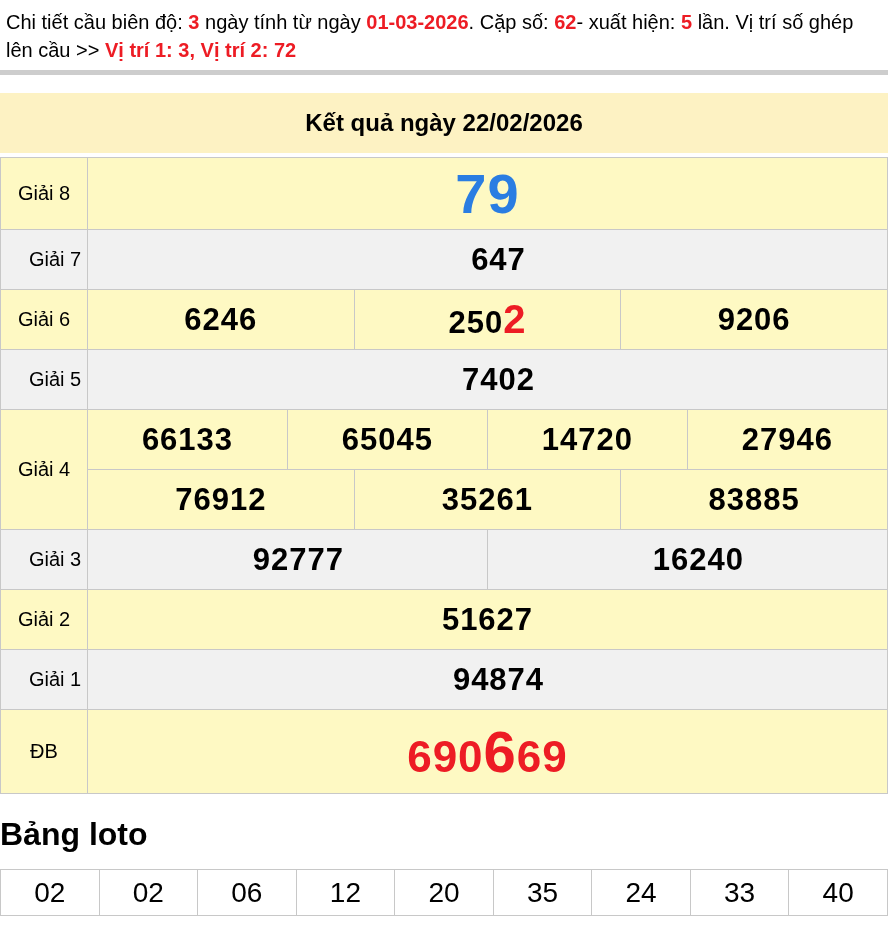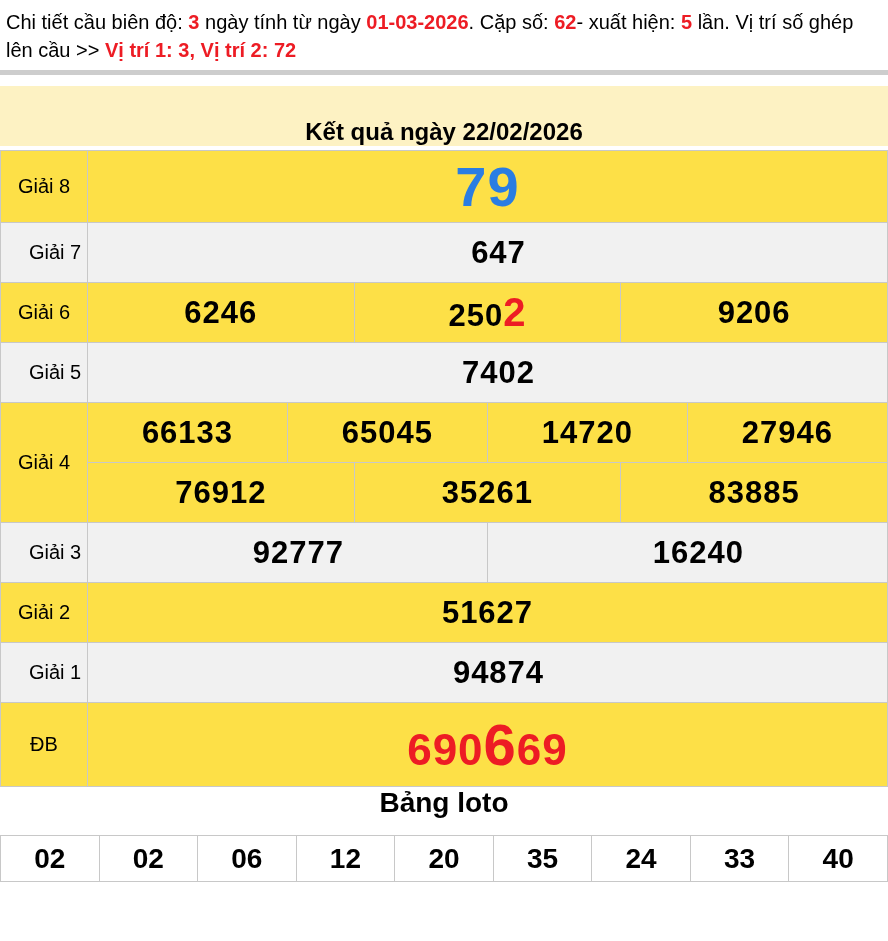--- a/index.html
+++ b/index.html
@@ -22,53 +22,53 @@
     padding:8px 6px 0 6px;
     font-size:20px;
     line-height:28px;
   }
   .seg-black{color:#000;}
   .seg-red-bold{color:var(--red);font-weight:700;}
   
   .divider{height:5px;background:var(--divider);margin-top:6px;}
   
   .banner{
-    margin-top:11px;height:60px;background:var(--banner-bg);
-    display:flex;align-items:flex-end;justify-content:center;
+    margin-top:18px;height:60px;background:var(--banner-bg);
+    display:flex;align-items:center;justify-content:center;
     font-size:24px;font-weight:700;
   }
   
   table{border-collapse:collapse;width:888px;table-layout:fixed;}
   .results{margin-top:4px;}
   .results td{
     border:1px solid var(--border);
     text-align:center;vertical-align:middle;
-    background:#fde047;height:60px;
+    background:#fef9c3;height:60px;
   }
   .results tr:first-child td{height:72px;}
   .results tr:last-child td{height:84px;}
   .results td.label-cell{width:87px;font-size:20px;font-weight:400;}
   .results td.num-cell{font-size:31px;font-weight:700;letter-spacing:1px;}
   .results tr.bg-gray td{background:var(--stripe-bg);padding-left:22px;}
   .seg{vertical-align:baseline;}
   .seg-n{}
   .seg-blue{color:var(--blue);font-size:56px;}
   .seg-red-sm{color:var(--red);font-size:40px;}
   .seg-red{color:var(--red);font-size:44px;}
   .seg-red-xl{color:var(--red);font-size:58px;}
   
   .loto-title{
-    text-align:center;
-    font-size:28px;font-weight:700;
+    margin-top:22px;text-align:left;
+    font-size:32px;font-weight:700;
   }
   .loto{margin-top:16px;}
   .loto td{
     border:1px solid var(--border);
     height:46px;text-align:center;vertical-align:middle;
-    font-size:28px;font-weight:700;background:#fff;
+    font-size:28px;font-weight:400;background:#fff;
   }
   .loto td.red{color:var(--red);}
   .loto td.red-lg{color:var(--red);font-size:36px;}
 </style>
 </head>
 <body>
 
 <div class="page">
 
   <div class="header-note"><span class="seg-black">Chi tiết cầu biên độ: </span><span class="seg-red-bold">3</span><span class="seg-black"> ngày tính từ ngày </span><span class="seg-red-bold">01-03-2026</span><span class="seg-black">. Cặp số: </span><span class="seg-red-bold">62</span><span class="seg-black">- xuất hiện: </span><span class="seg-red-bold">5</span><span class="seg-black"> lần. Vị trí số ghép lên cầu &gt;&gt; </span><span class="seg-red-bold">Vị trí 1: 3, Vị trí 2: 72</span></div>

